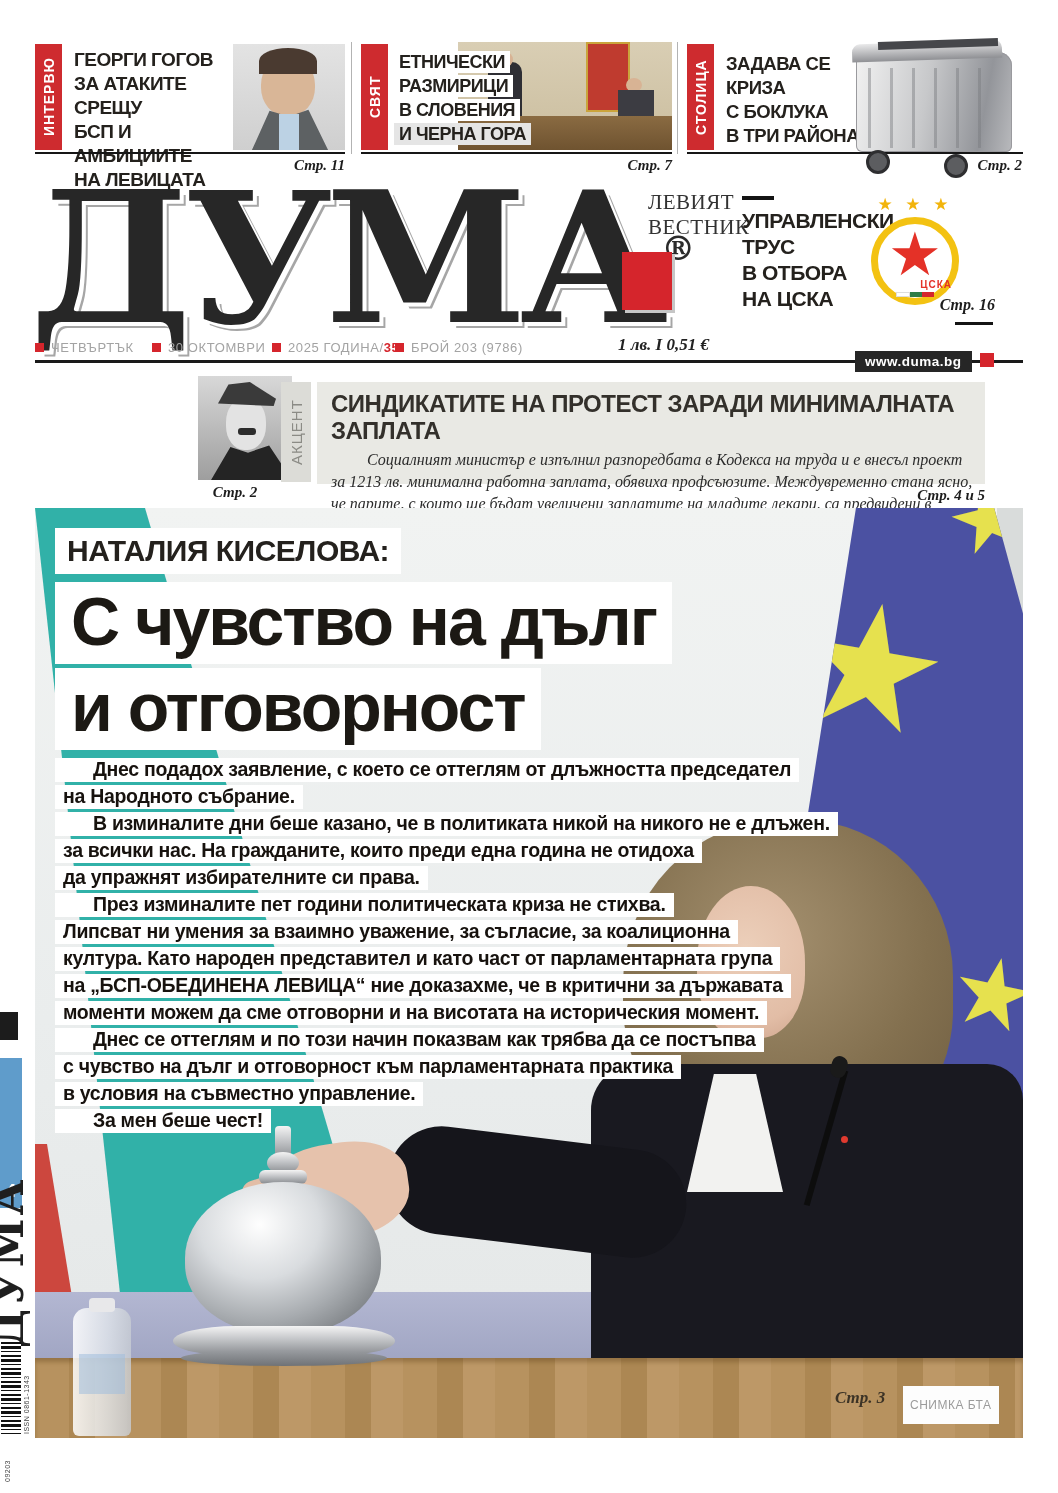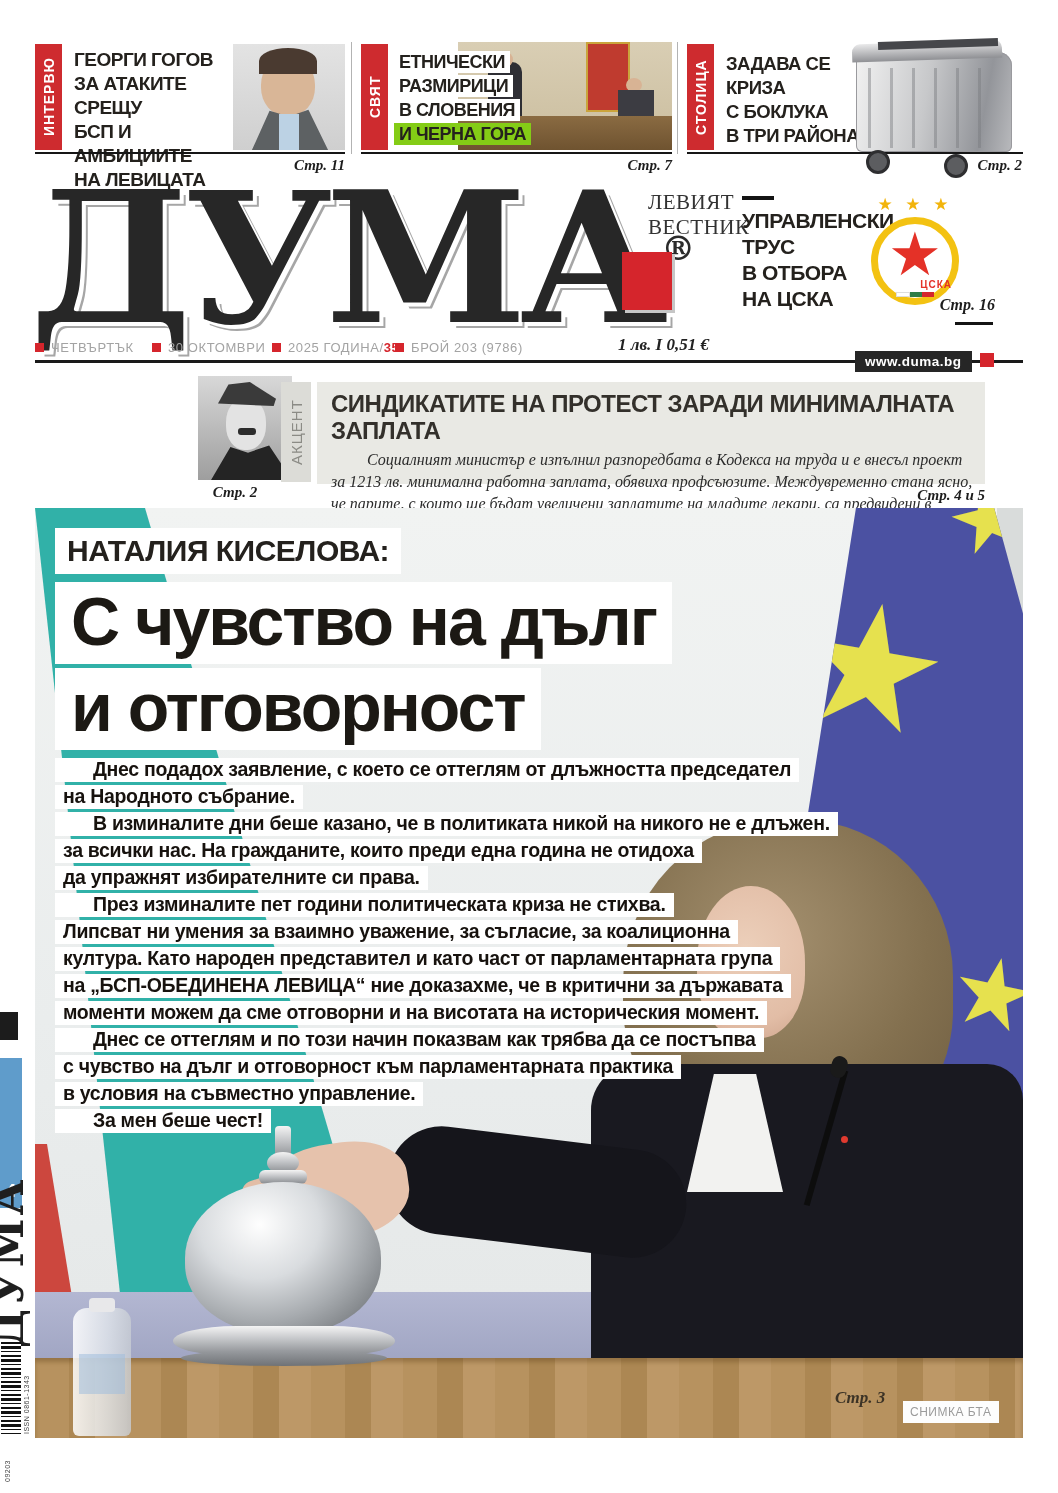--- a/index.html
+++ b/index.html
@@ -45,21 +45,21 @@
              border-radius:50% 50% 46% 46%;}
   .metal{background:linear-gradient(180deg,#f4f4f4,#c2c4c7 45%,#86898d);}
   
   .kicker span,.bighead span,.bline span{background:#ffffff;}
   .kicker span{display:inline-block;font-size:30px;line-height:34px;padding:6px 12px;}
   .bighead span{display:inline-block;font-size:68px;line-height:70px;letter-spacing:-2px;padding:4px 16px 8px 16px;color:#1c1914;}
   .bline{margin-bottom:3px;white-space:nowrap;}
   .bline span{display:inline-block;font-size:19.5px;line-height:19px;padding:2px 8px 3px 8px;
               font-weight:700;letter-spacing:-0.3px;color:#17120e;}
   .bline.ind span{padding-left:38px;}
-  #credit{background:#fdfdfd;color:#9b9b9b;font-size:12px;letter-spacing:.5px;padding:4px 7px;margin-top:15px;}
+  #credit{background:#fdfdfd;color:#9b9b9b;font-size:12px;letter-spacing:.5px;padding:12px 7px;}
   
   #vlogo{font-family:"DejaVu Serif",serif;font-weight:700;font-size:44px;color:#1f1f1f;
          writing-mode:vertical-rl;transform:rotate(180deg);letter-spacing:3px;line-height:40px;}
   #barcode{background:repeating-linear-gradient(180deg,#111 0 2px,#fff 2px 4px,#111 4px 7px,#fff 7px 9px,#111 9px 10px,#fff 10px 13px);}
   .tinyv{font-size:7px;color:#444;writing-mode:vertical-rl;transform:rotate(180deg);letter-spacing:.5px;font-family:"Liberation Sans",sans-serif;}
 </style>
 </head>
 <body>
 
 <div id="page">
@@ -88,21 +88,21 @@
     <div class="abs" style="left:30px;top:20px;width:34px;height:60px;background:#2e2e34;border-radius:10px 10px 0 0;"></div>
     <div class="abs" style="left:40px;top:10px;width:15px;height:15px;background:#d8b394;border-radius:50%;"></div>
     <div class="abs" style="left:168px;top:36px;width:16px;height:14px;background:#d8b394;border-radius:50%;"></div>
     <div class="abs" style="left:160px;top:48px;width:36px;height:28px;background:#3c3c42;"></div>
     <div class="abs" style="left:0;top:74px;width:214px;height:34px;background:linear-gradient(180deg,#8a6b42,#6f5330);"></div>
   </div>
   <div class="abs hl" style="left:394px;top:50px;font-size:18px;line-height:24px;">
     <div><span style="background:#fff;padding:1px 5px;">ЕТНИЧЕСКИ</span></div>
     <div><span style="background:#fff;padding:1px 5px;">РАЗМИРИЦИ</span></div>
     <div><span style="background:#fff;padding:1px 5px;">В СЛОВЕНИЯ</span></div>
-    <div><span style="background:#84cc16;padding:1px 5px;">И ЧЕРНА ГОРА</span></div>
+    <div><span style="background:#e5e5e5;padding:1px 5px;">И ЧЕРНА ГОРА</span></div>
   </div>
   <div class="abs hr2" style="left:361px;top:152px;width:311px;"></div>
   <div class="abs pageref" style="left:590px;top:157px;width:82px;text-align:right;">Стр. 7</div>
 
   <div class="abs vline" style="left:677px;top:42px;height:112px;"></div>
 
   <div class="abs vlabel" style="left:687px;top:44px;">СТОЛИЦА</div>
   <div class="abs hl" style="left:726px;top:52px;width:150px;font-size:18.5px;line-height:24px;">
     <div>ЗАДАВА СЕ</div>
     <div>КРИЗА</div>

